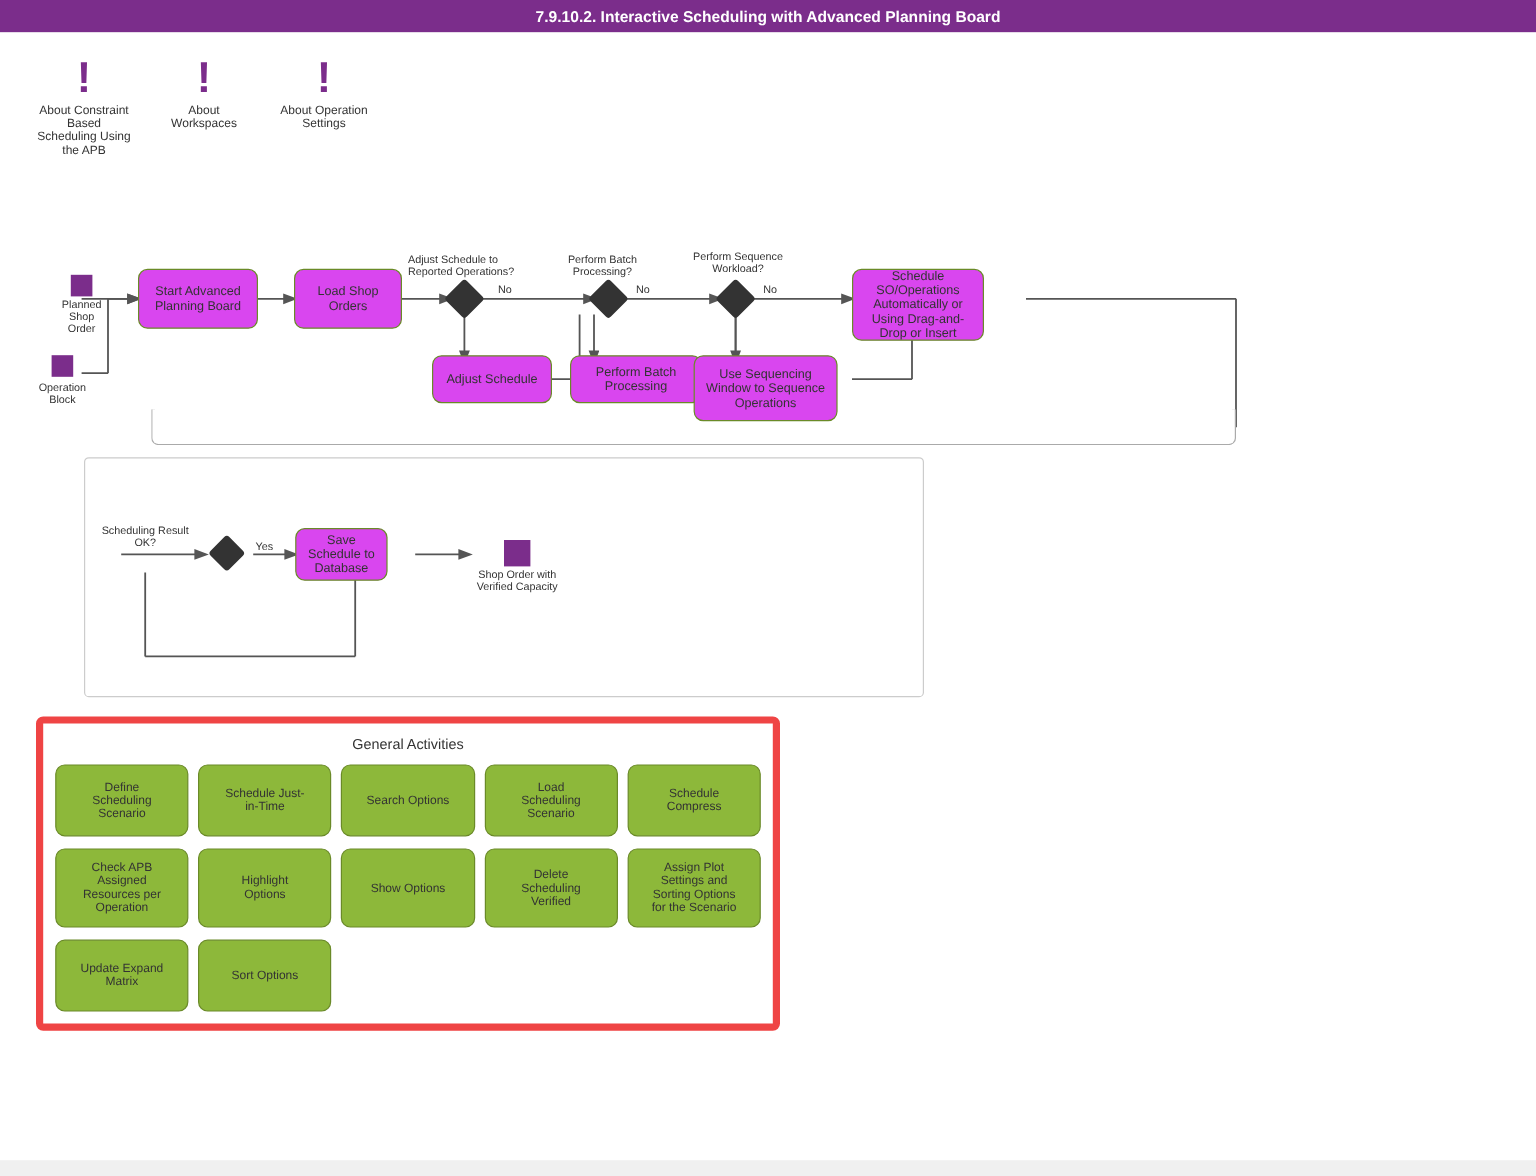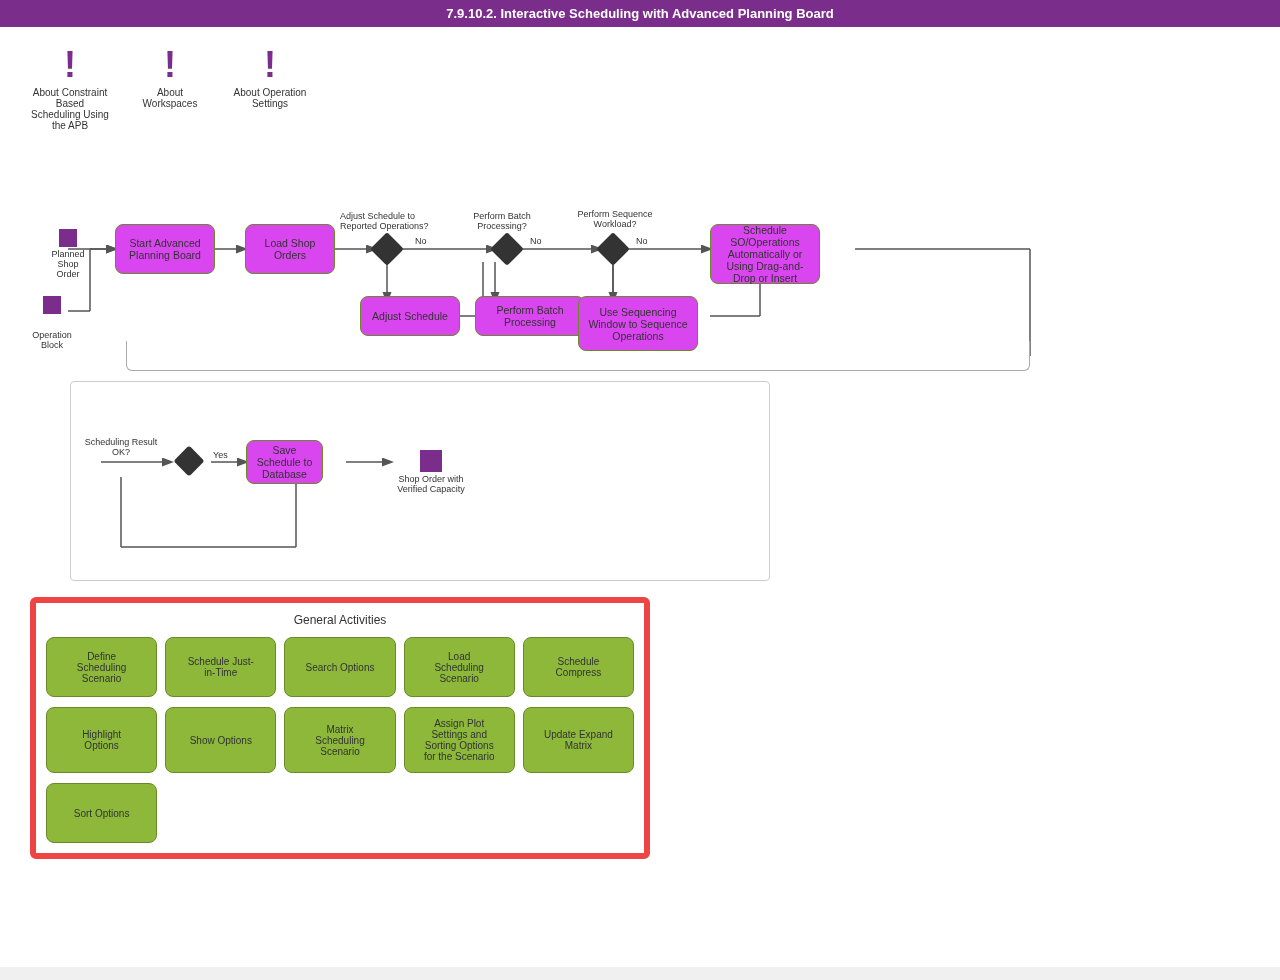--- a/index.html
+++ b/index.html
@@ -182,21 +182,21 @@
       </defs>
     </svg>
 
     <div style="position:absolute;left:2px;top:88px;display:flex;flex-direction:column;align-items:center;width:40px;margin-left:16px;">
       <div style="width:18px;height:18px;background:#7b2d8b;"></div>
       <div style="font-size:9px;text-align:center;margin-top:2px;color:#333;">Planned Shop Order</div>
     </div>
 
     <div style="position:absolute;left:2px;top:155px;display:flex;flex-direction:column;align-items:center;width:40px;">
       <div style="width:18px;height:18px;background:#7b2d8b;"></div>
-      <div style="font-size:9px;text-align:center;margin-top:16px;color:#333;">Operation Block</div>
+      <div style="font-size:9px;text-align:center;margin-top:4px;color:#333;">Operation Block</div>
     </div>
 
     <div class="flow-box" style="left:85px;top:83px;width:100px;height:50px;">Start Advanced Planning Board</div>
 
     <div class="flow-box" style="left:215px;top:83px;width:90px;height:50px;">Load Shop Orders</div>
 
     <div style="position:absolute;left:345px;top:96px;width:24px;height:24px;">
       <div class="diamond"></div>
     </div>
     <div style="position:absolute;left:310px;top:70px;font-size:9px;color:#333;width:90px;text-align:left;">Adjust Schedule to Reported Operations?</div>
@@ -261,22 +261,23 @@
   </div>
 
   <div id="activities-box">
     <div id="activities-title">General Activities</div>
     <div class="activities-grid">
     <div class="activity-btn">Define Scheduling Scenario</div>
         <div class="activity-btn">Schedule Just-in-Time</div>
         <div class="activity-btn">Search Options</div>
         <div class="activity-btn">Load Scheduling Scenario</div>
         <div class="activity-btn">Schedule Compress</div>
+        <div class="activity-btn">Check APB Assigned Resources per Operation</div>
         <div class="activity-btn">Highlight Options</div>
         <div class="activity-btn">Show Options</div>
-        <div class="activity-btn">Matrix Scheduling Scenario</div>
+        <div class="activity-btn">Delete Scheduling Verified</div>
         <div class="activity-btn">Assign Plot Settings and Sorting Options for the Scenario</div>
         <div class="activity-btn">Update Expand Matrix</div>
         <div class="activity-btn">Sort Options</div>
       </div>
   </div>
 
 </div>
 
 </body></html>

